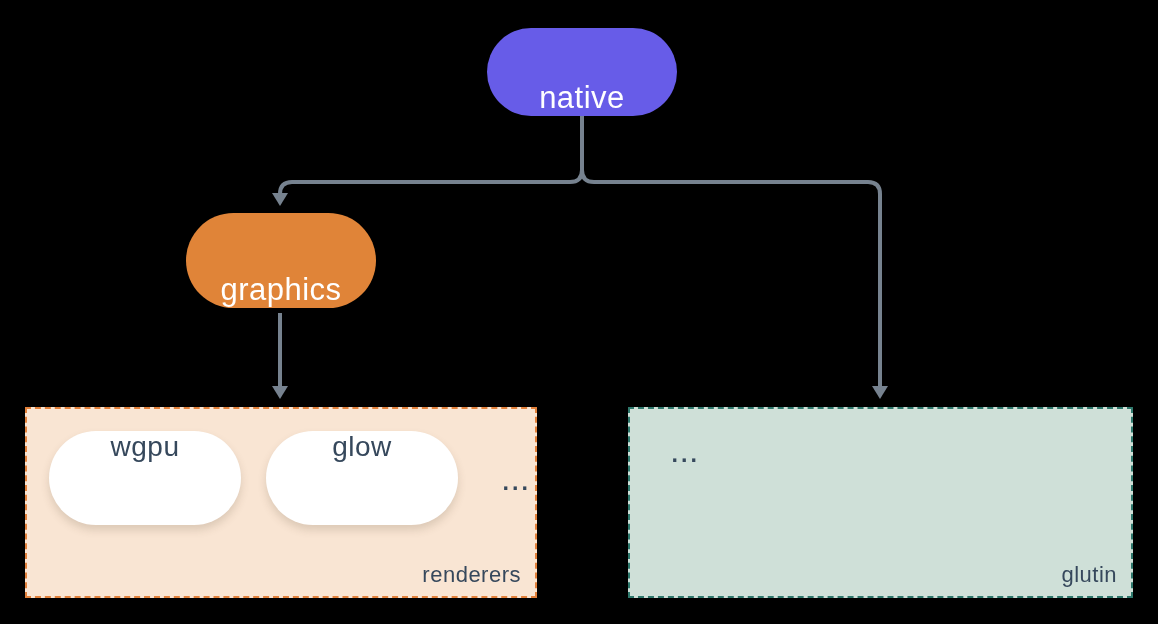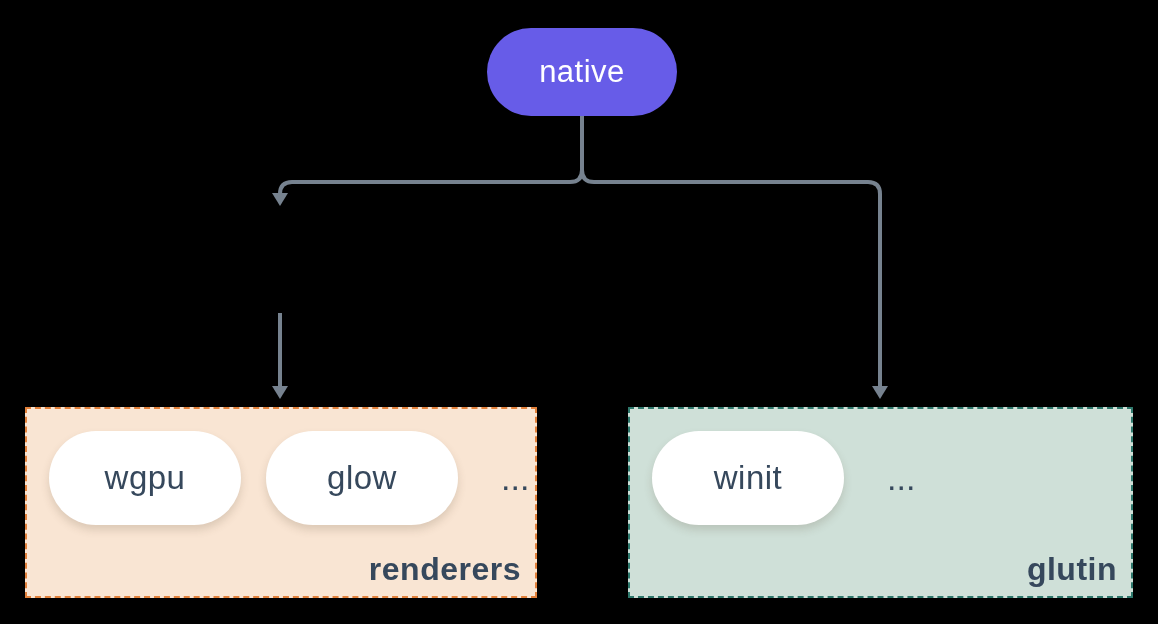--- a/index.html
+++ b/index.html
@@ -26,21 +26,21 @@
   }
   .connector-layer {
     position: absolute;
     left: 0; top: 0;
     width: 1158px; height: 624px;
     pointer-events: none;
   }
   .node {
     position: absolute;
     display: flex;
-    align-items: center;
+    align-items: flex-end;
     justify-content: center;
     color: var(--white);
     font-size: 31px;
     font-weight: 300;
     letter-spacing: 0.5px;
   }
   .node-native {
     left: 487px; top: 28px;
     width: 190px; height: 88px;
     border-radius: 44px;
@@ -76,42 +76,41 @@
     align-items: center;
     gap: 25px;
     padding: 22px 0 0 22px;
   }
   .pill {
     width: 192px;
     height: 94px;
     border-radius: 47px;
     background: var(--white);
     display: flex;
-    align-items: center;
     justify-content: center;
     color: var(--dark-text);
-    font-size: 33px;
+    font-size: 28px;
     font-weight: 300;
     letter-spacing: 0.5px;
     box-shadow: 0 5px 9px rgba(90, 70, 50, 0.18);
   }
   .ellipsis {
     color: var(--dark-text);
     font-size: 34px;
     font-weight: 300;
     margin-left: 18px;
     align-self: center;
   }
   .group-label {
     position: absolute;
     right: 14px;
     bottom: 8px;
     color: var(--dark-text);
-    font-size: 32px;
-    font-weight: 700;
+    font-size: 22px;
+    font-weight: 400;
     letter-spacing: 0.5px;
   }
 </style>
 </head>
 <body>
 
 <div class="canvas">
 
   <svg class="connector-layer" viewBox="0 0 1158 624" aria-hidden="true">
 
@@ -122,37 +121,37 @@
     <polygon points="872,386 888,386 880,399" fill="#76828F"></polygon>
 
     <path d="M 280 313 L 280 386" fill="none" stroke="#76828F" stroke-width="4"></path>
     <polygon points="272,386 288,386 280,399" fill="#76828F"></polygon>
   </svg>
 
   <div class="node node-native">
     <span>native</span>
   </div>
 
+  <div class="node node-graphics">
+    <span>graphics</span>
+  </div>
 
   <div class="group group-renderers">
     <div class="group-row">
       <div class="pill">
         <span>wgpu</span>
       </div>
       <div class="pill">
         <span>glow</span>
       </div>
       <span class="ellipsis">...</span>
     </div>
     <span class="group-label">renderers</span>
   </div>
 
   <div class="group group-shells">
     <div class="group-row">
-      <div class="pill">
-        <span>winit</span>
-      </div>
       <span class="ellipsis">...</span>
     </div>
     <span class="group-label">glutin</span>
   </div>
 
 </div>
 
 </body></html>

